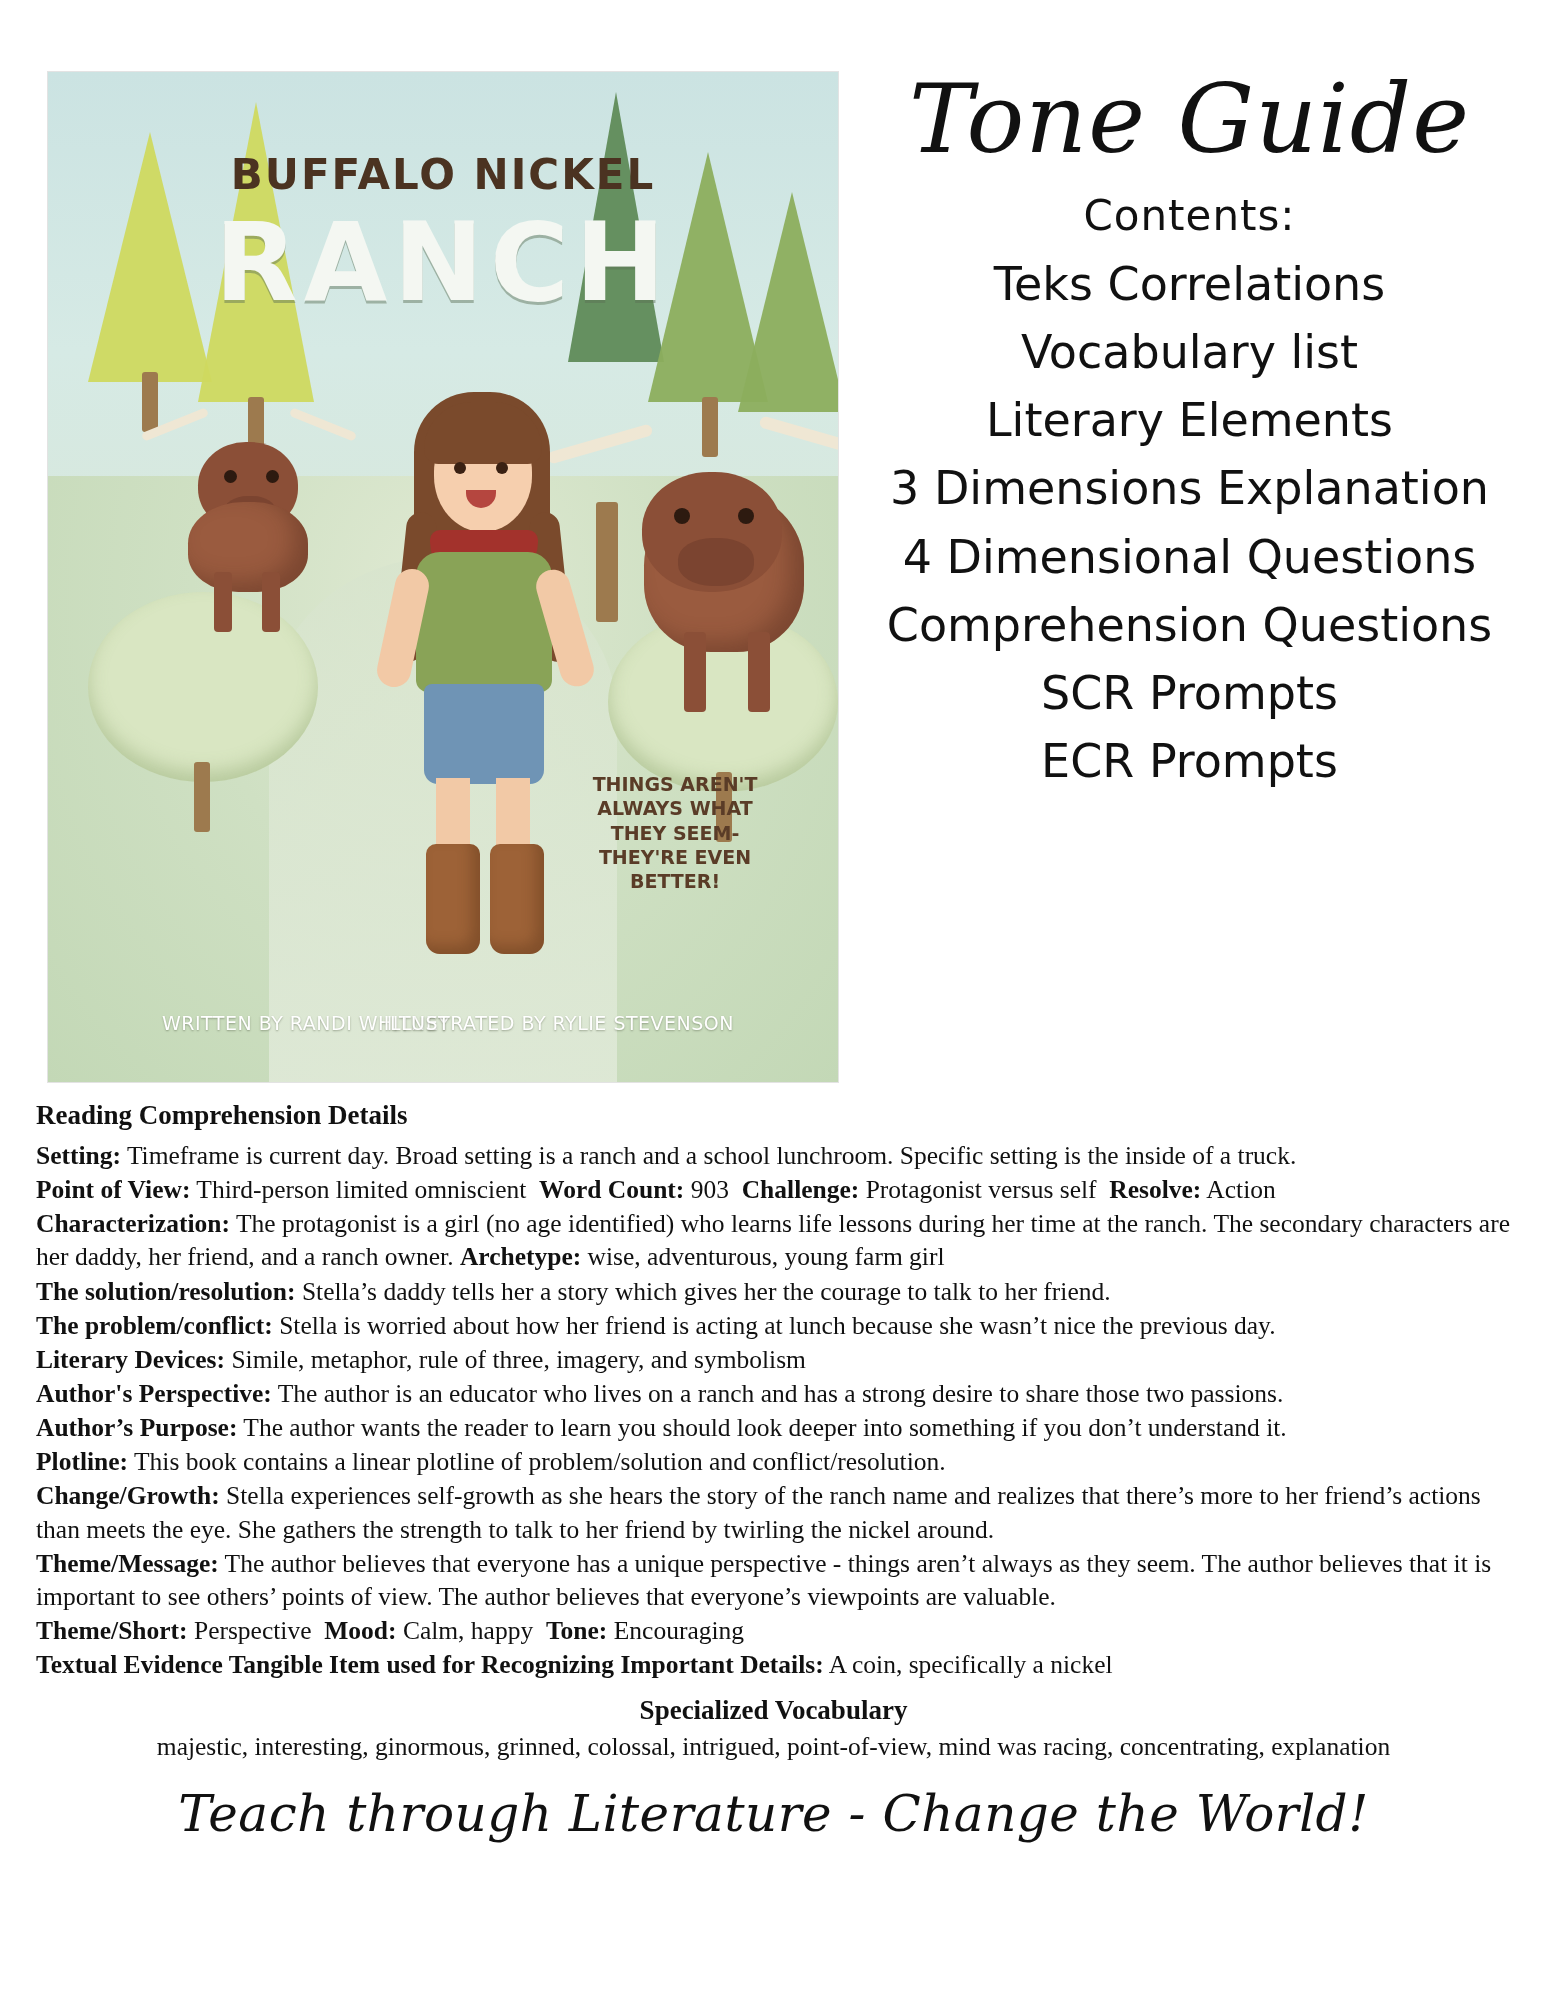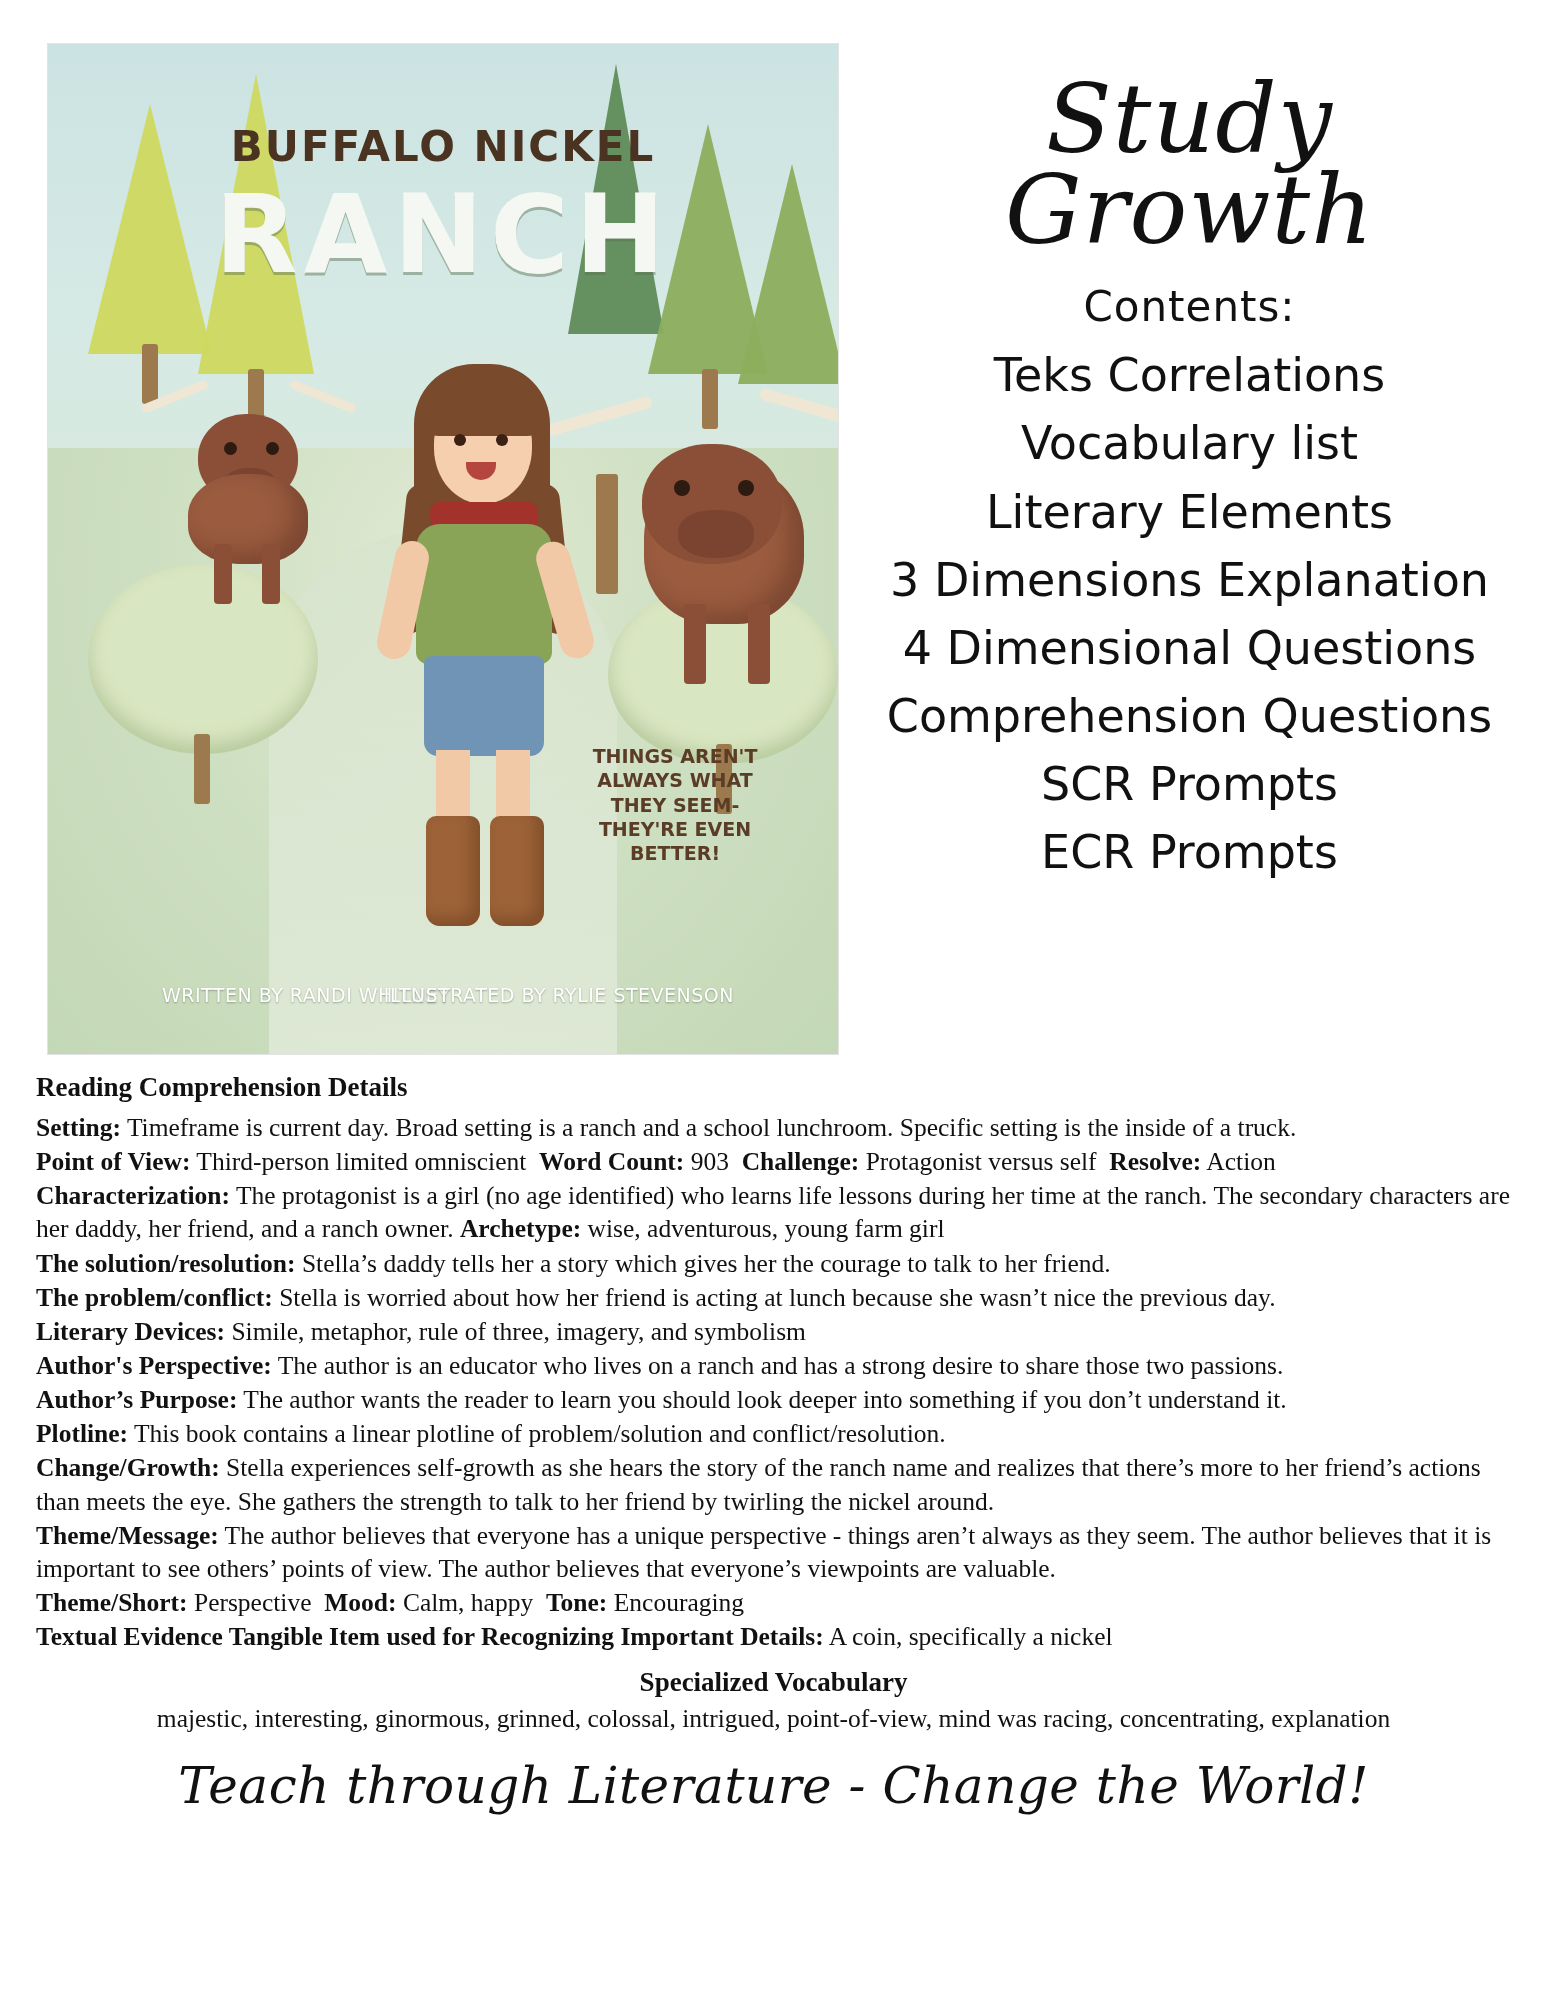--- a/index.html
+++ b/index.html
@@ -34,20 +34,21 @@
 
   
   .cover {
     position: relative;
     width: 790px;
     height: 1010px;
     flex: 0 0 790px;
     background: linear-gradient(#cfe3e0 0%, #d8e8e2 28%, #cfe0cd 48%, #c9ddc2 70%, #cfe1c9 100%);
     overflow: hidden;
     box-shadow: 0 0 0 1px #e3e3e3;
+    margin-top: 28px;
   }
   .cover-sky {
     position: absolute;
     left: 0; top: 0; width: 100%; height: 46%;
     background: linear-gradient(#cbe3e2 0%, #d6eae5 60%, #d7e8dd 100%);
   }
   .cover-ground {
     position: absolute;
     left: 0; bottom: 0; width: 100%; height: 60%;
     background: radial-gradient(ellipse at 50% 20%, #dfe9d2 0%, #cfe0c3 45%, #c3d8b6 100%);
@@ -331,21 +332,21 @@
       </div>
 
       <div class="title-buffalo">BUFFALO NICKEL</div>
       <div class="title-ranch">RANCH</div>
       <div class="cover-tagline">THINGS AREN'T ALWAYS WHAT THEY SEEM- THEY'RE EVEN BETTER!</div>
       <div class="credit left">WRITTEN BY RANDI WHITNEY</div>
       <div class="credit right">ILLUSTRATED BY RYLIE STEVENSON</div>
     </div>
 
     <div class="guide">
-      <div class="guide-title">Study Growth</div>
+      <div class="guide-title">Tone Guide</div>
       <div class="guide-contents-label">Contents:</div>
       <ul class="guide-list">
         <li>Teks Correlations</li>
         <li>Vocabulary list</li>
         <li>Literary Elements</li>
         <li>3 Dimensions Explanation</li>
         <li>4 Dimensional Questions</li>
         <li>Comprehension Questions</li>
         <li>SCR Prompts</li>
         <li>ECR Prompts</li>

